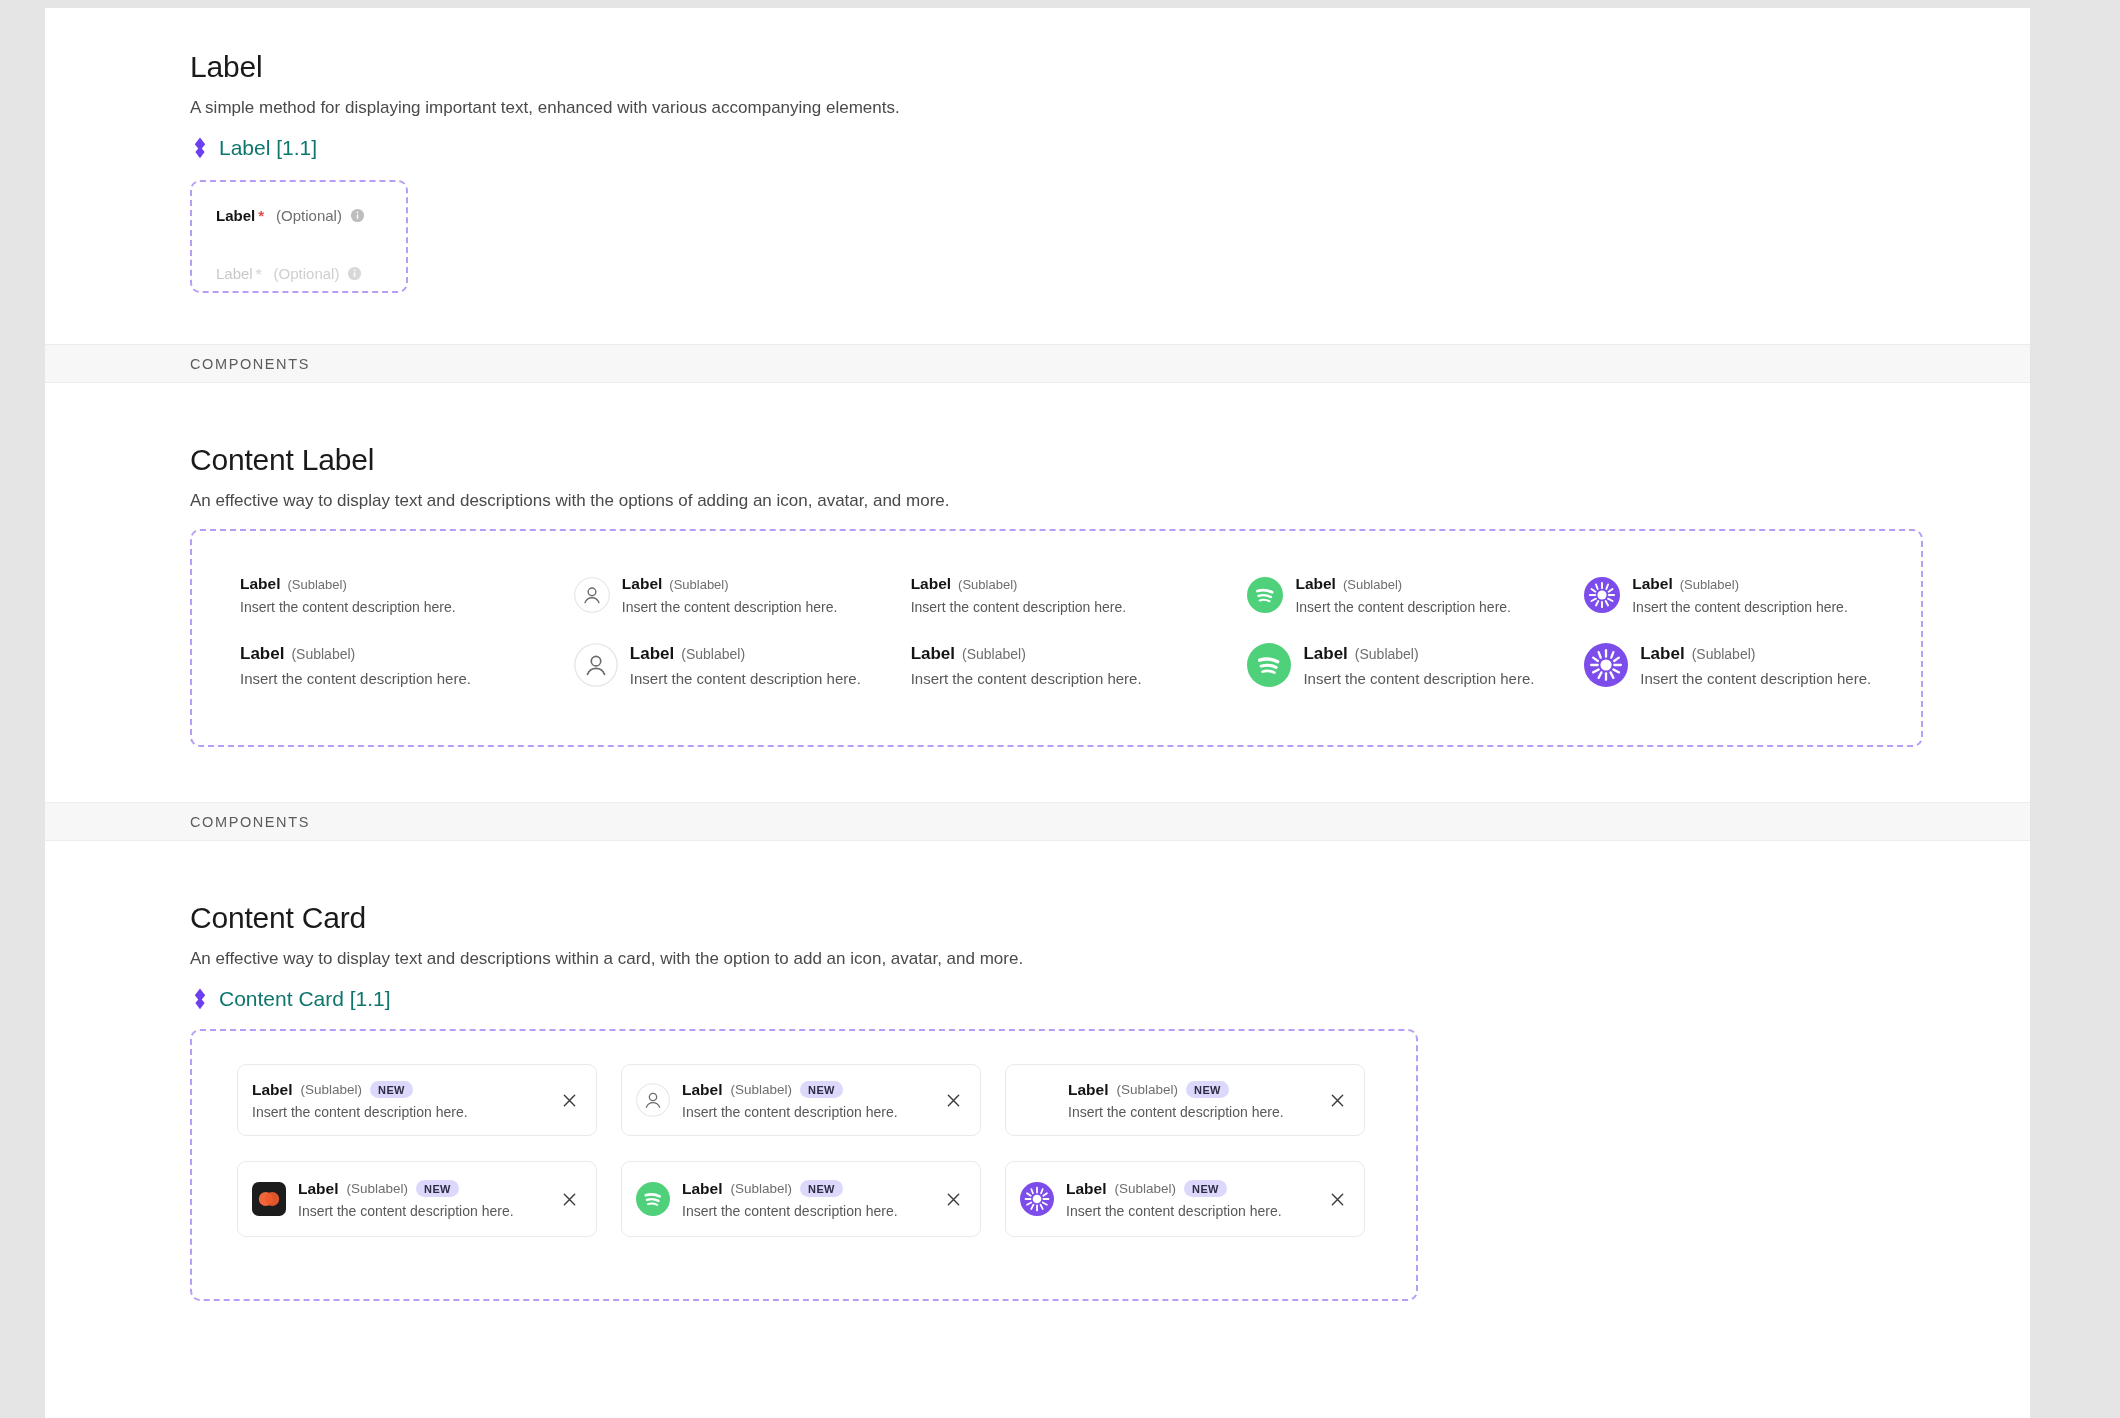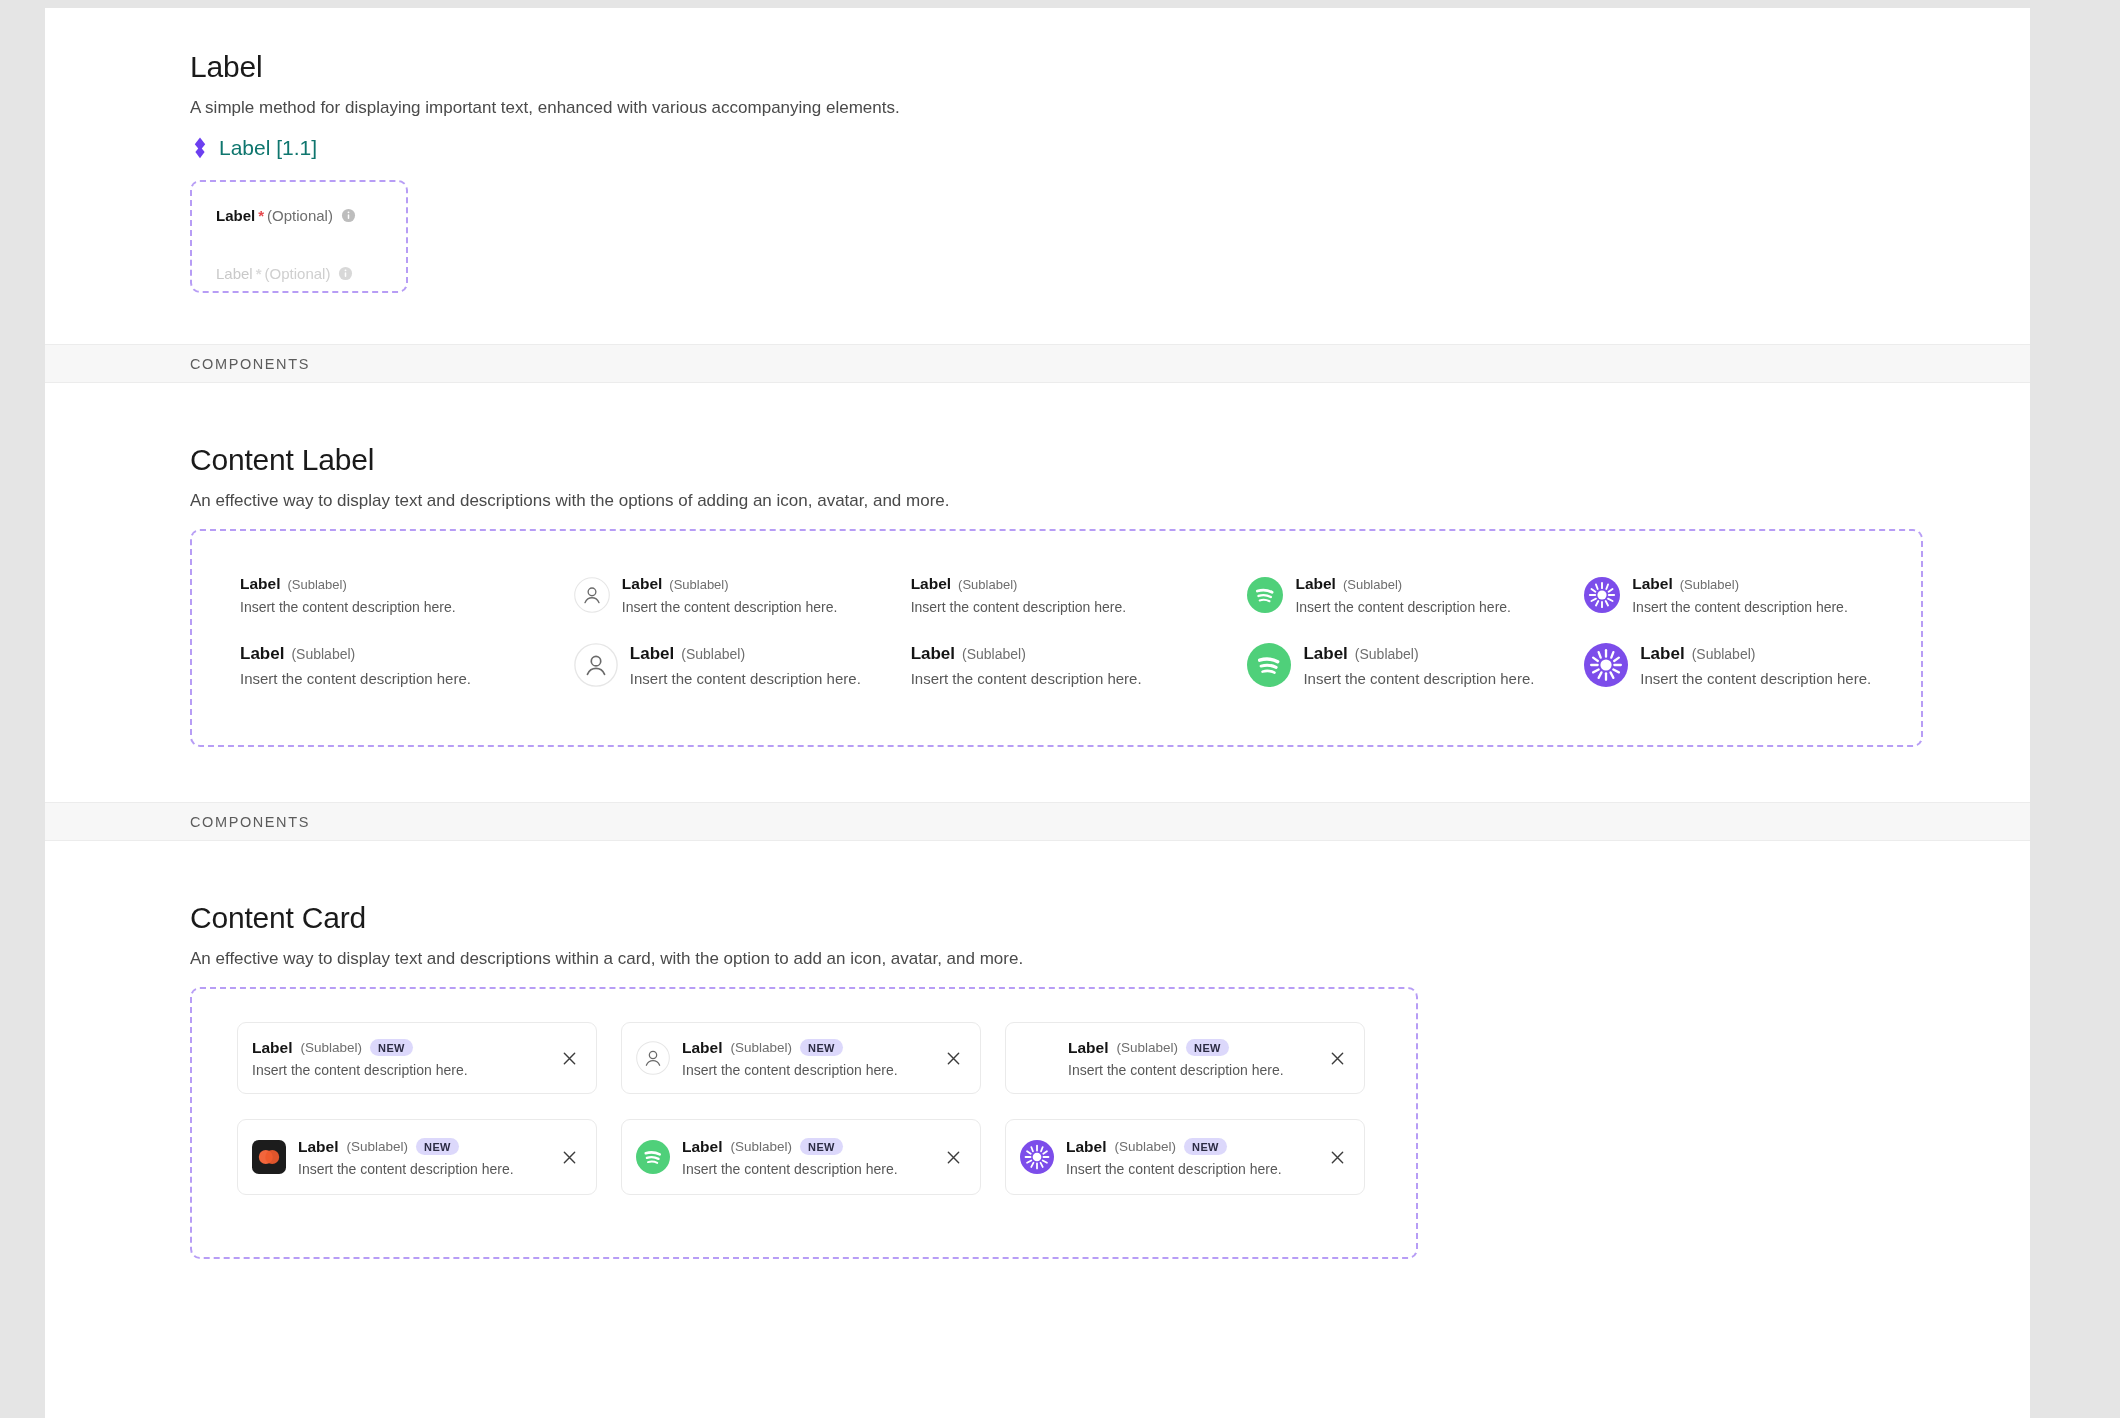--- a/index.html
+++ b/index.html
@@ -55,21 +55,21 @@
   
   .label-box {
     margin-top: 20px;
     width: 218px; height: 113px;
     padding: 25px 22px 0 24px;
   }
   .lbl-line { display: flex; align-items: center; gap: 3px; }
   .lbl-line + .lbl-line { margin-top: 41px; }
   .lbl-strong { font-size: 15px; font-weight: 700; color: #141414; }
   .lbl-star { font-size: 15px; color: #e5484d; font-weight: 700; }
-  .lbl-optional { font-size: 15px; color: #6e6e6e; margin-left: 0; }
+  .lbl-optional { font-size: 15px; color: #6e6e6e; margin-left: 9px; }
   .lbl-line.muted .lbl-strong { color: #c9c9c9; font-weight: 400; }
   .lbl-line.muted .lbl-star { color: #dcdcdc; }
   .lbl-line.muted .lbl-optional { color: #cfcfcf; }
   .info-icon { width: 15px; height: 15px; margin-left: 5px; flex: none; }
 
   
   .cl-box {
     margin-top: 18px;
     width: 1733px; height: 218px;
     padding: 44px 0 0 0;
@@ -350,20 +350,27 @@
     </div>
   </div>
 
   <div class="band" style="margin-top:55px;">
     <span class="band-text">COMPONENTS</span>
   </div>
 
   <div class="section" style="padding-top:60px;">
     <div class="sec-title">Content Card</div>
     <div class="sec-desc">An effective way to display text and descriptions within a card, with the option to add an icon, avatar, and more.</div>
+    <div class="variant-row">
+      <svg class="diamond-icon" viewBox="0 0 20 22">
+        <path d="M10 0.6 L15.2 7.2 L10 13.8 L4.8 7.2 Z" fill="#6c3ff0"></path>
+        <path d="M10 9.2 L14.6 15 L10 21.2 L5.4 15 Z" fill="#6c3ff0"></path>
+      </svg>
+      <span class="variant-label">Content Card [1.1]</span>
+    </div>
 
     <div class="dashed cc-box">
 
       <div class="cc-row">
 
         <div class="cc-card">
           <div class="cc-body">
             <div class="cc-head">
               <span class="cc-label">Label</span>
               <span class="cc-sub">(Sublabel)</span>

